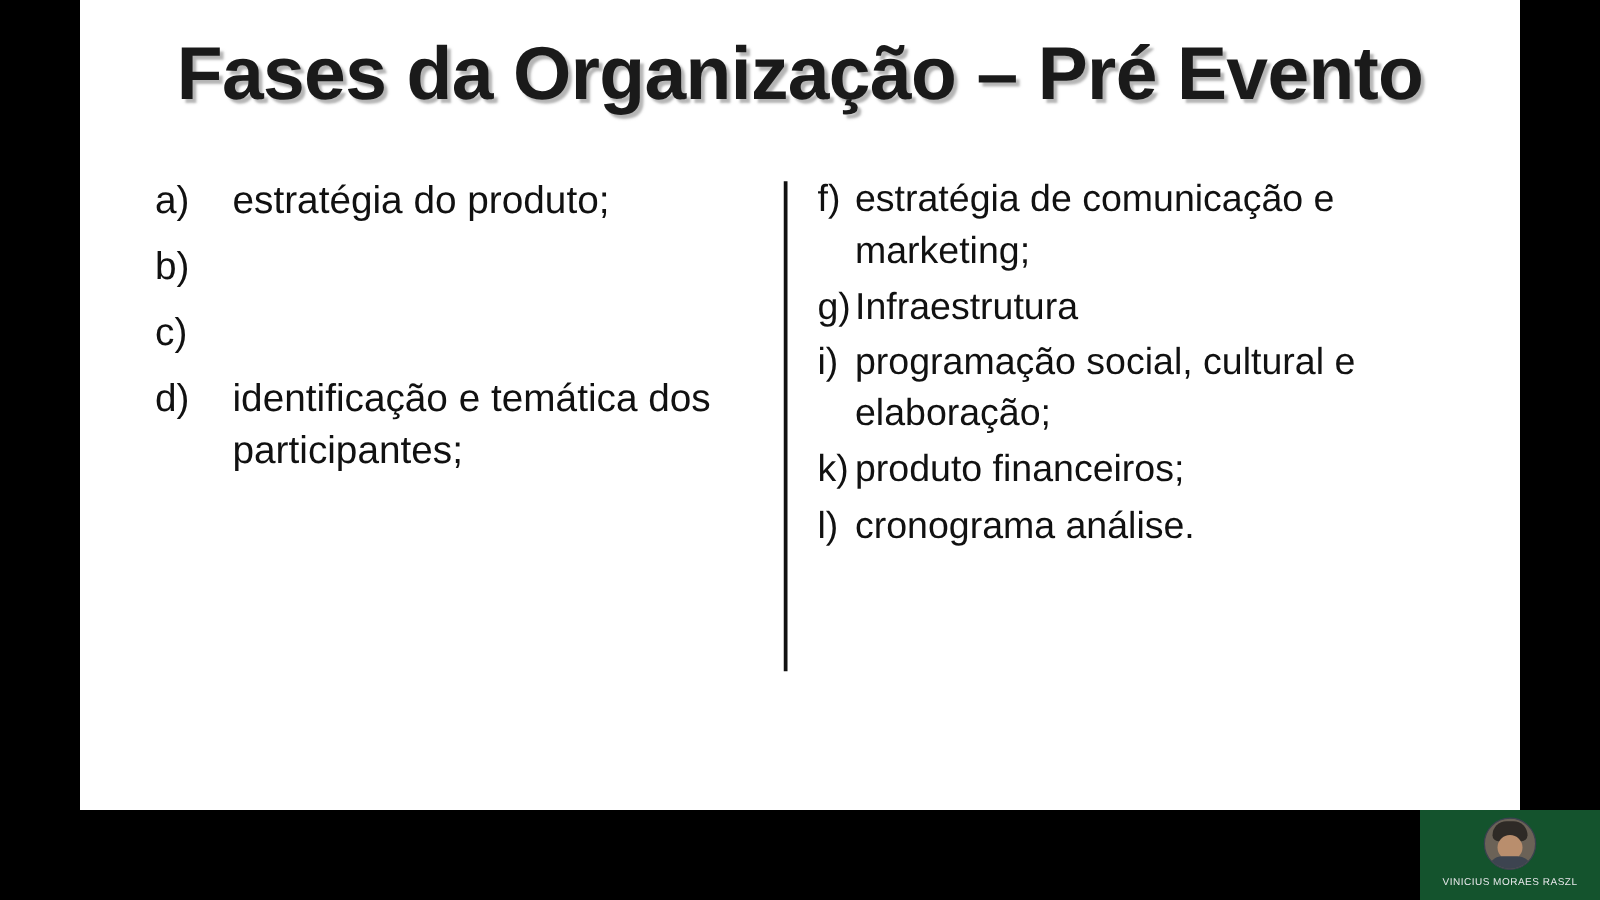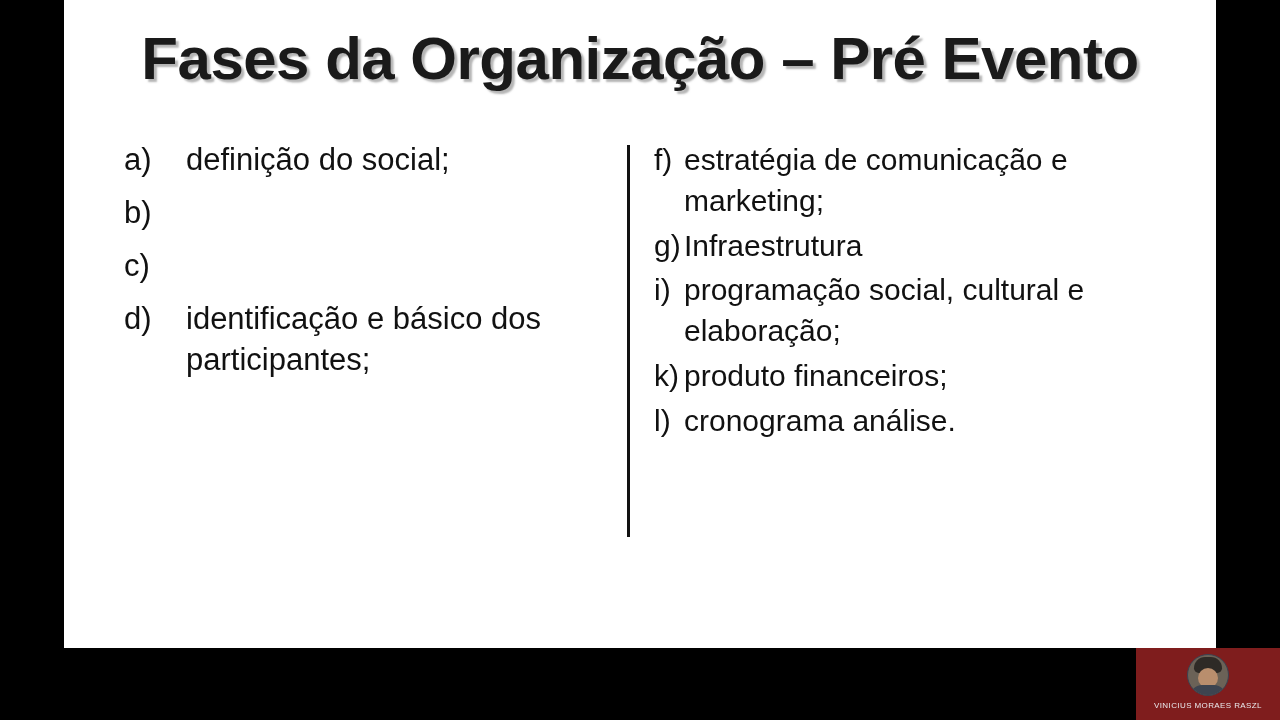--- a/index.html
+++ b/index.html
@@ -95,21 +95,21 @@
   #col-right .marker {
     width: 30px;
   }
   
   #webcam {
     position: absolute;
     right: 0;
     bottom: 0;
     width: 144px;
     height: 72px;
-    background: #7f1d1d;
+    background: #14532d;
     overflow: hidden;
   }
   #webcam-face {
     position: absolute;
     left: 50%;
     top: 6px;
     transform: translateX(-50%);
     width: 40px;
     height: 40px;
     border-radius: 50%;
@@ -166,34 +166,34 @@
     <div id="slide-title">Fases da Organização – Pré Evento</div>
 
     <div id="columns">
 
       <div id="divider"></div>
 
       <div class="col" id="col-left">
 
         <div class="item">
           <span class="marker">a)</span>
-          <span class="text">definição do social;</span>
+          <span class="text">estratégia do produto;</span>
         </div>
 
         <div class="item">
           <span class="marker">b)</span>
         </div>
 
         <div class="item">
           <span class="marker">c)</span>
         </div>
 
         <div class="item">
           <span class="marker">d)</span>
-          <span class="text">identificação e básico dos participantes;</span>
+          <span class="text">identificação e temática dos participantes;</span>
         </div>
 
       </div>
 
       <div class="col" id="col-right">
 
         <div class="item">
           <span class="marker">f)</span>
           <span class="text">estratégia de comunicação e marketing;</span>
         </div>

